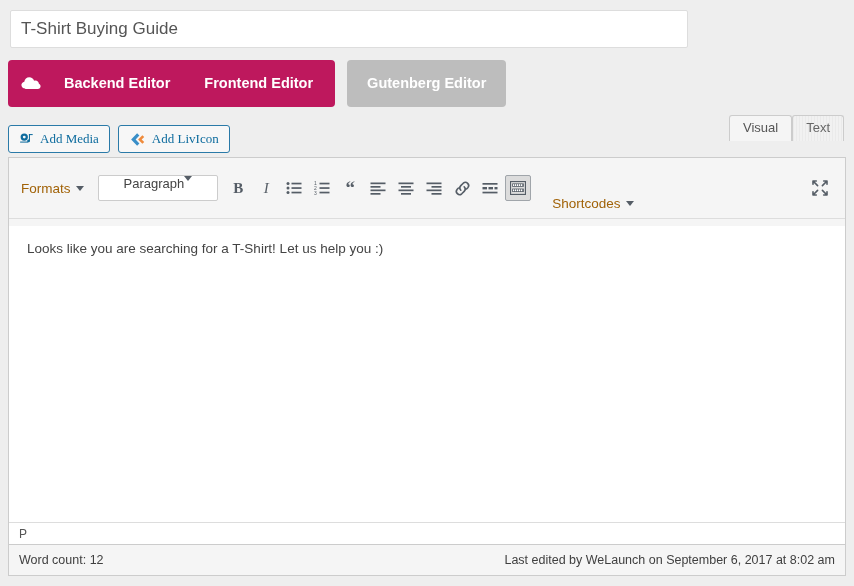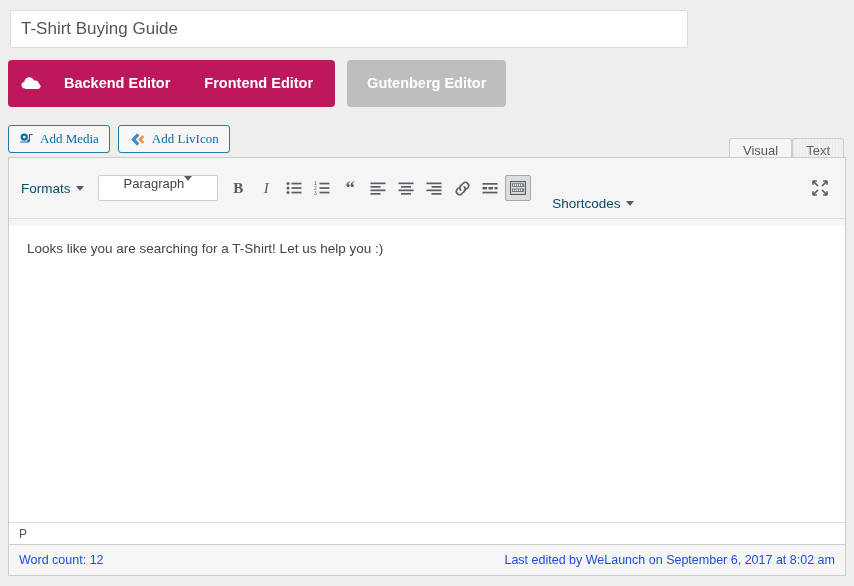--- a/index.html
+++ b/index.html
@@ -111,21 +111,21 @@
     font-size: 13px;
     box-sizing: border-box;
     cursor: pointer;
     font-family: Liberation Serif, serif;
   }
 
   
   .tabs {
     position: absolute;
     right: 10px;
-    top: 138px;
+    top: 115px;
     display: flex;
     align-items: flex-end;
     height: 26px;
   }
   .tab {
     font-size: 13px;
     color: #666666;
     padding: 5px 13px 6px;
     border: 1px solid #cccccc;
     border-bottom: 0;
@@ -177,21 +177,21 @@
     color: #555d66;
     cursor: pointer;
     box-sizing: border-box;
   }
   .tb-item.active {
     background: #dcdcdc;
     border-color: #a0a5aa;
   }
   .tb-text {
     font-size: 13.5px;
-    color: #0c4a6e;
+    color: #a16207;
     padding: 0 8px;
     display: flex;
     align-items: center;
     gap: 5px;
     height: 26px;
     cursor: pointer;
   }
   .caret {
     width: 0; height: 0;
     border-left: 4px solid transparent;
@@ -258,21 +258,21 @@
     height: 31px;
     background: #f5f5f5;
     border: 1px solid #cccccc;
     border-top: 0;
     box-sizing: border-box;
     display: flex;
     align-items: center;
     justify-content: space-between;
     padding: 0 10px;
     font-size: 12.5px;
-    color: #1d4ed8;
+    color: #404040;
   }
 
   svg { display: block; }
 </style>
 </head>
 <body>
 
 <div id="screen">
 
   <div class="title-wrap">

